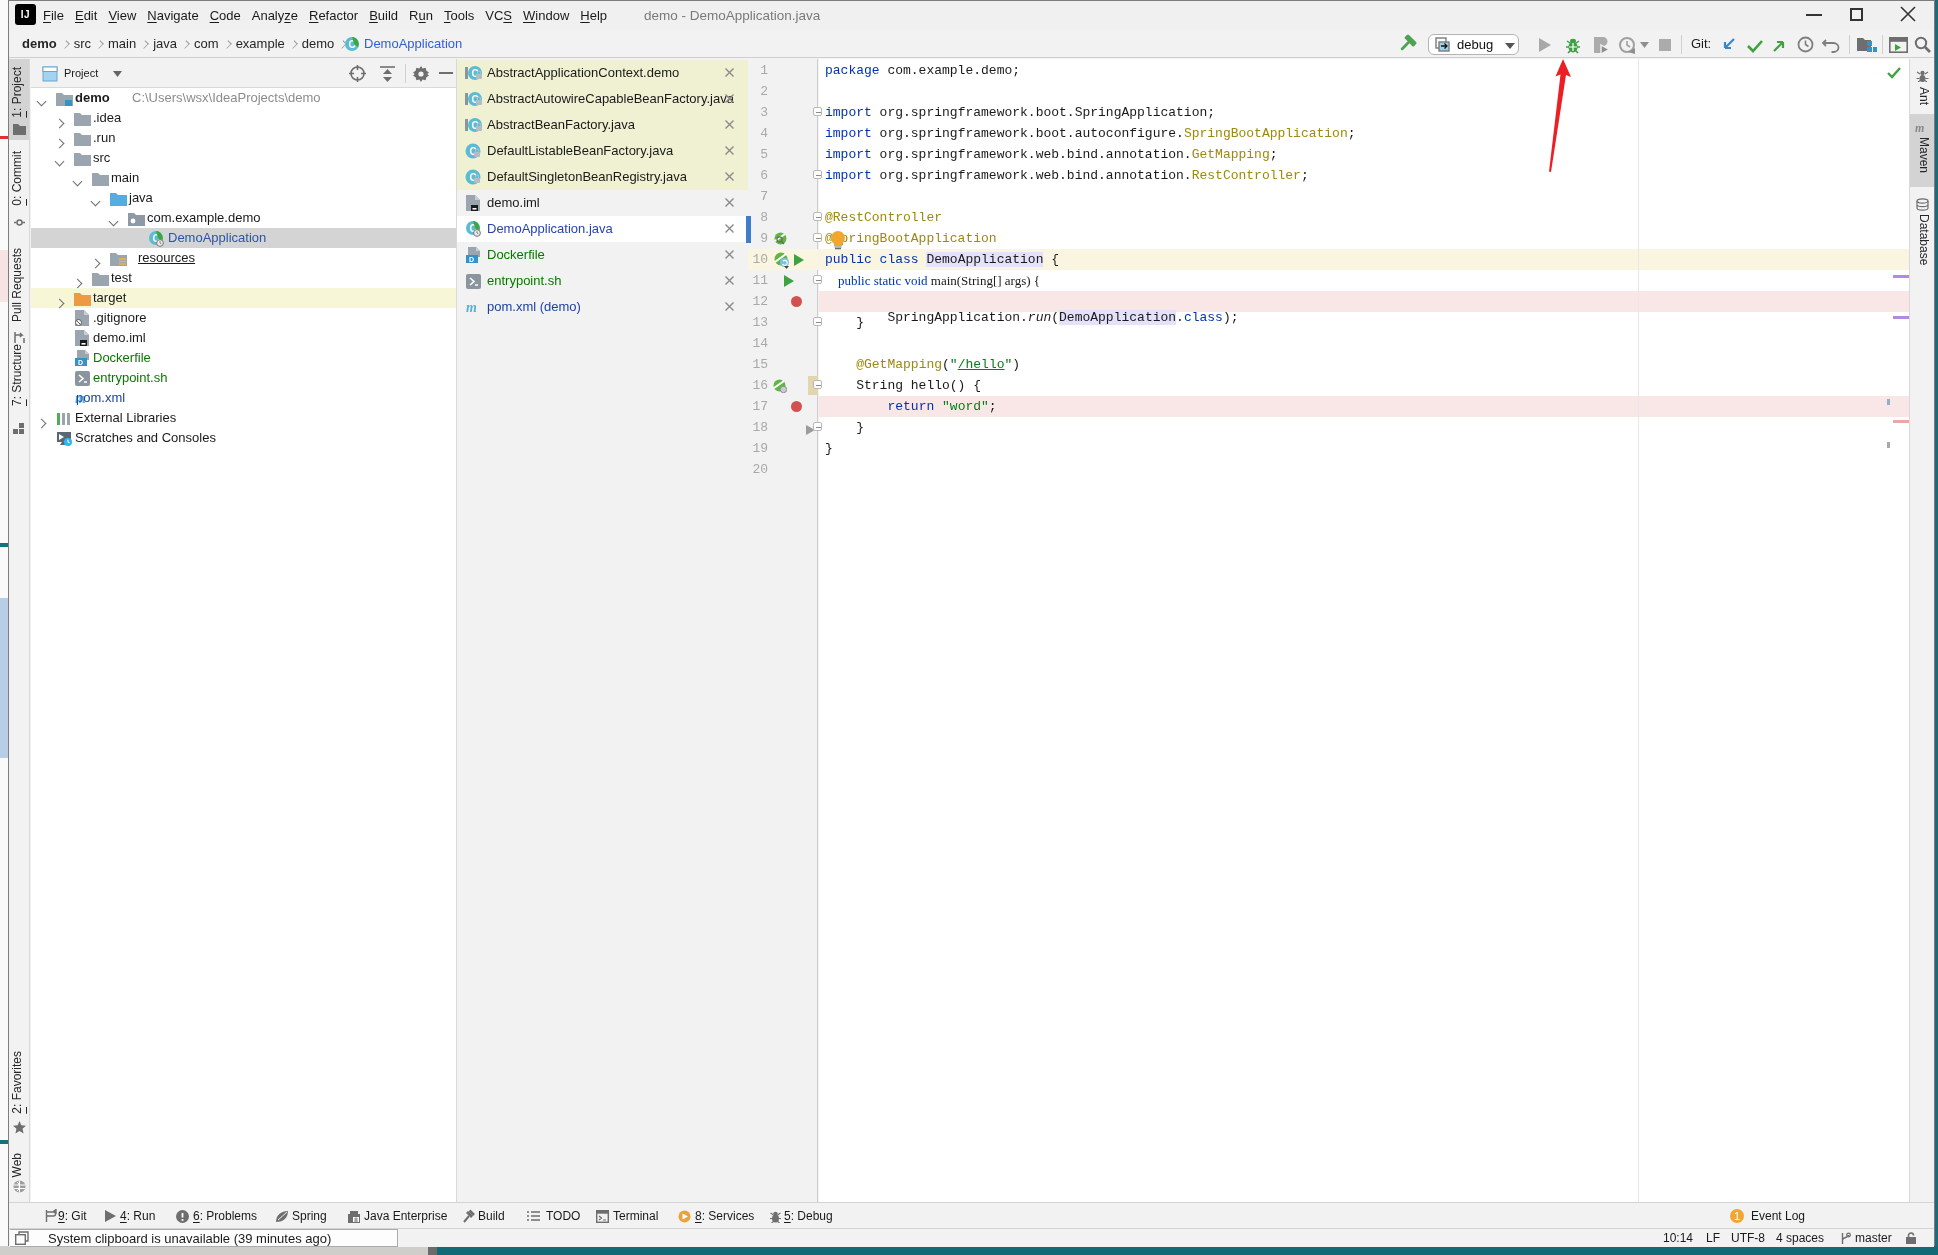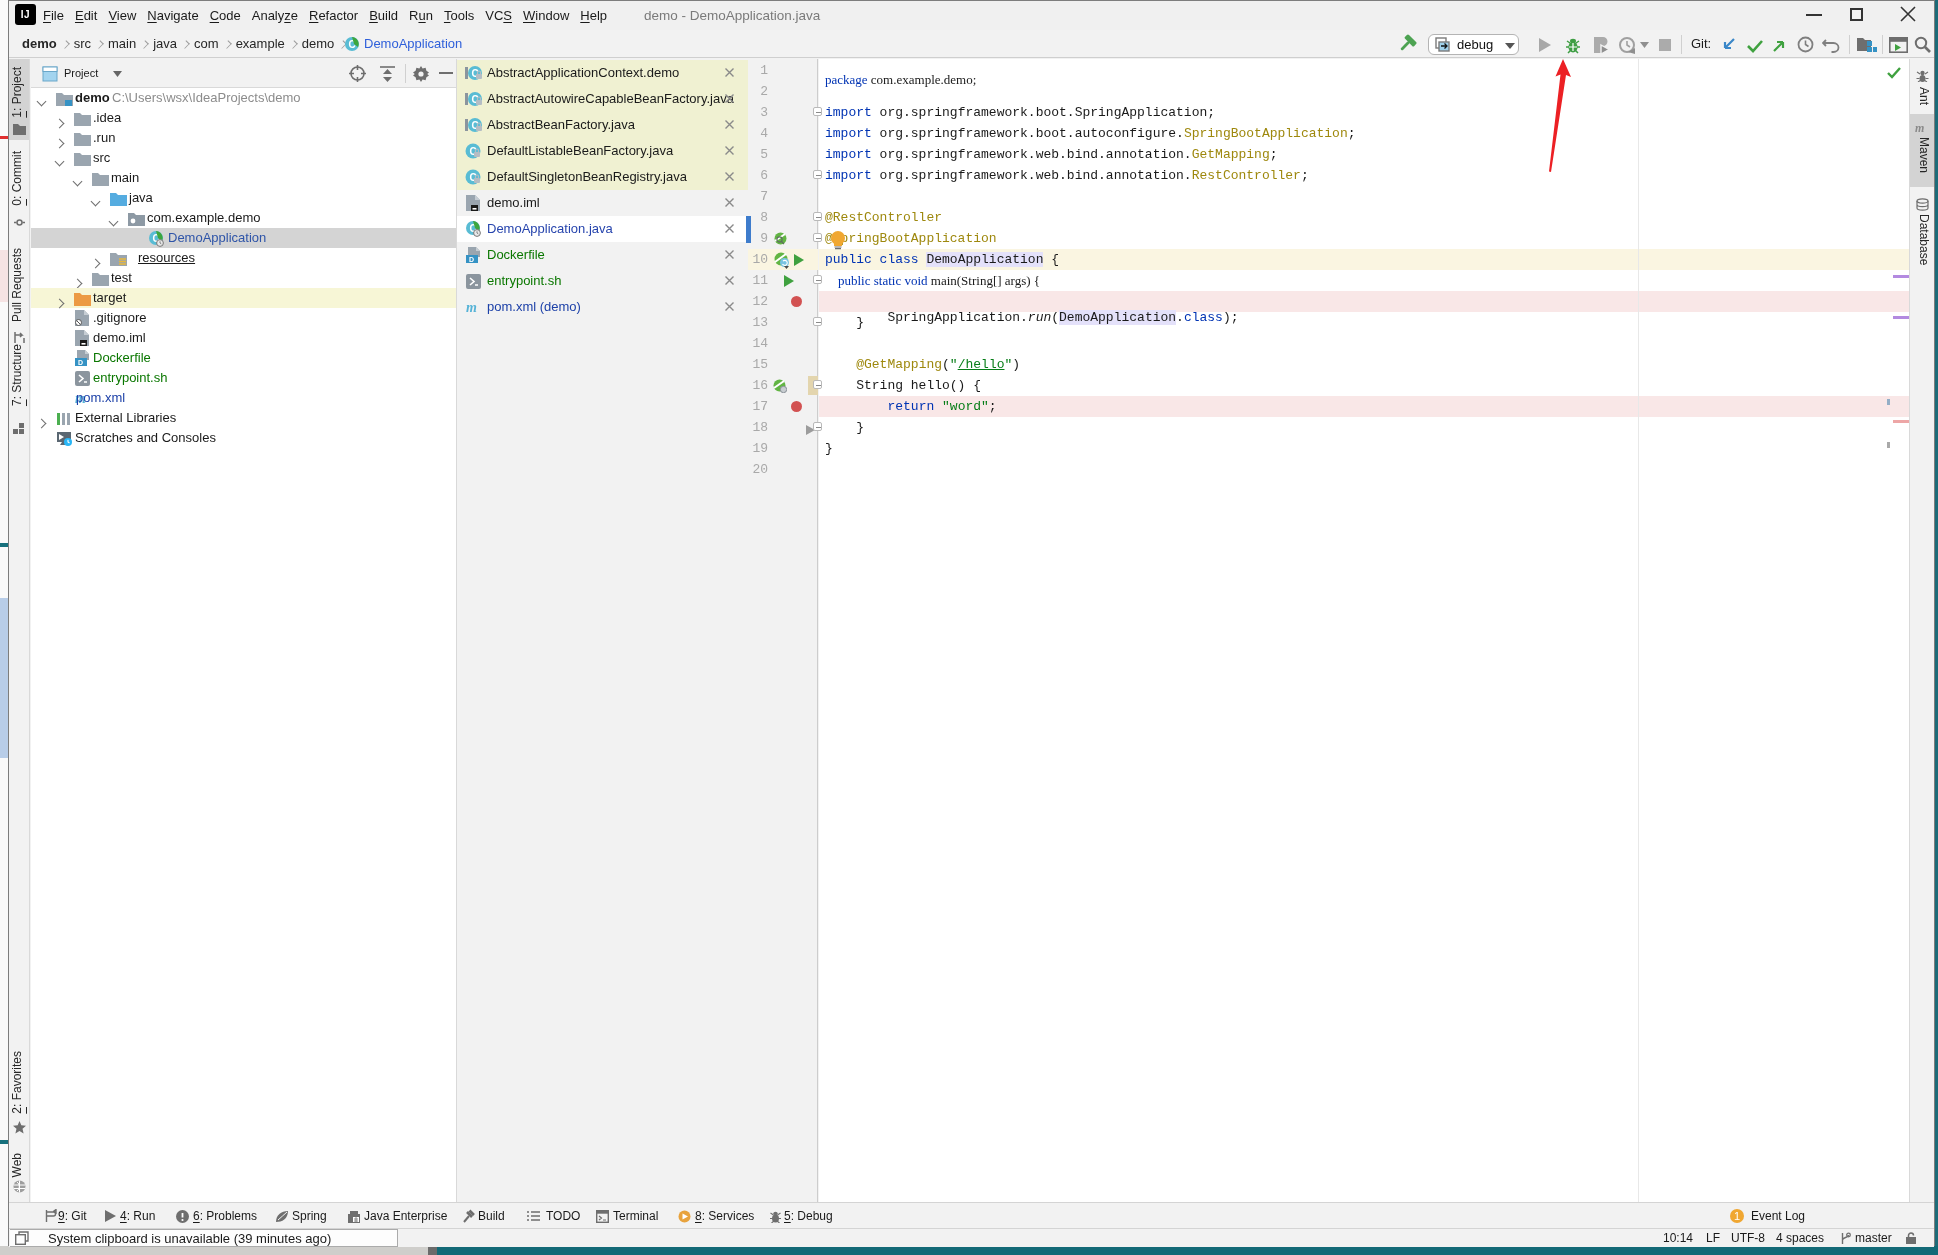--- a/index.html
+++ b/index.html
@@ -220,21 +220,21 @@
         <svg class="abs" width="16" height="16" style="left:382px;top:7px;">
             <path d="M8 0 l1.6 2.6 3 -.8 .8 3 L16 6.4 14.2 8 16 9.6l-2.6 1.6 -.8 3 -3 -.8L8 16 6.4 13.4l-3 .8 -.8 -3L0 9.6 1.8 8 0 6.4l2.6 -1.6 .8 -3 3 .8z" fill="#6e6e6e"></path>
             <circle cx="8" cy="8" r="2.6" fill="#f2f2f2"></circle>
           </svg>
         <div class="abs" style="left:408px;top:13px;width:14px;height:2px;background:#6e6e6e;"></div>
       </div>
       <div id="tree" class="abs" style="left:0;top:29px;width:425px;height:1114px;">
         <div class="trow" style="top:0;left:0;width:425px;"><span class="abs" style="left:7px;top:6px;"><span class="chev open"></span></span><svg class="abs" width="17" height="15" style="left:25px;top:3px;">
               <path d="M0 2 h6 l2 2 h9 v11 h-17 z" fill="#9aa5af"></path>
               <rect x="9" y="9" width="7" height="7" fill="#3592c4"></rect>
-            </svg><span class="abs" style="left:44px;font-weight:bold;">demo</span><span class="abs" style="left:81px;color:#8c8c8c;text-align:right;">C:\Users\wsx\IdeaProjects\demo</span></div>
+            </svg><span class="abs" style="left:44px;font-weight:bold;">demo</span><span class="abs" style="left:101px;color:#8c8c8c;text-align:right;">C:\Users\wsx\IdeaProjects\demo</span></div>
         <div class="trow" style="top:20px;left:0;"><span class="abs" style="left:25px;top:6px;"><span class="chev closed"></span></span><svg class="abs" width="17" height="15" style="left:43px;top:3px;">
               <path d="M0 2 h6 l2 2 h9 v11 h-17 z" fill="#9aa5af"></path>
             </svg><span class="abs" style="left:62px;">.idea</span></div>
         <div class="trow" style="top:40px;left:0;"><span class="abs" style="left:25px;top:6px;"><span class="chev closed"></span></span><svg class="abs" width="17" height="15" style="left:43px;top:3px;">
               <path d="M0 2 h6 l2 2 h9 v11 h-17 z" fill="#9aa5af"></path>
             </svg><span class="abs" style="left:62px;">.run</span></div>
         <div class="trow" style="top:60px;left:0;"><span class="abs" style="left:25px;top:6px;"><span class="chev open"></span></span><svg class="abs" width="17" height="15" style="left:43px;top:3px;">
               <path d="M0 2 h6 l2 2 h9 v11 h-17 z" fill="#9aa5af"></path>
             </svg><span class="abs" style="left:62px;">src</span></div>
         <div class="trow" style="top:80px;left:0;"><span class="abs" style="left:43px;top:6px;"><span class="chev open"></span></span><svg class="abs" width="17" height="15" style="left:61px;top:3px;">
@@ -438,21 +438,21 @@
       <div class="fold" style="top:321px;"></div>
       <div class="fold" style="top:363px;"></div>
     </div>
 
     <div class="abs" id="editor" style="left:810px;top:58px;width:1090px;height:1143px;background:#ffffff;">
       <div class="abs" style="left:0;top:190px;width:1090px;height:21px;background:#faf5e1;"></div>
       <div class="abs" style="left:0;top:232px;width:1090px;height:21px;background:#f9e7e7;"></div>
       <div class="abs" style="left:0;top:337px;width:1090px;height:21px;background:#f9e7e7;"></div>
       <div class="abs" style="left:819px;top:0;width:1px;height:1143px;background:#e8e8e8;"></div>
       <div class="mono">
-        <div class="cl" style="top:10px;font-family:Liberation Serif, serif;"><span class="kw">package</span> com.example.demo;</div>
+        <div class="cl" style="top:1px;"><span class="kw">package</span> com.example.demo;</div>
         <div class="cl" style="top:43px;"><span class="kw">import</span> org.springframework.boot.SpringApplication;</div>
         <div class="cl" style="top:64px;"><span class="kw">import</span> org.springframework.boot.autoconfigure.<span class="ann">SpringBootApplication</span>;</div>
         <div class="cl" style="top:85px;"><span class="kw">import</span> org.springframework.web.bind.annotation.<span class="ann">GetMapping</span>;</div>
         <div class="cl" style="top:106px;"><span class="kw">import</span> org.springframework.web.bind.annotation.<span class="ann">RestController</span>;</div>
         <div class="cl" style="top:148px;"><span class="ann">@RestController</span></div>
         <div class="cl" style="top:169px;"><span class="ann">@SpringBootApplication</span></div>
         <div class="cl" style="top:190px;"><span class="kw">public class </span><span style="background:#e4e1fa;">DemoApplication</span> {</div>
         <div class="cl" style="top:211px;font-family:Liberation Serif, serif;">    <span class="kw">public static void </span>main(String[] args) {</div>
         <div class="cl" style="top:248px;">        SpringApplication.<i>run</i>(<span style="background:#e4e1fa;">DemoApplication</span>.<span class="kw">class</span>);</div>
         <div class="cl" style="top:253px;">    }</div>

